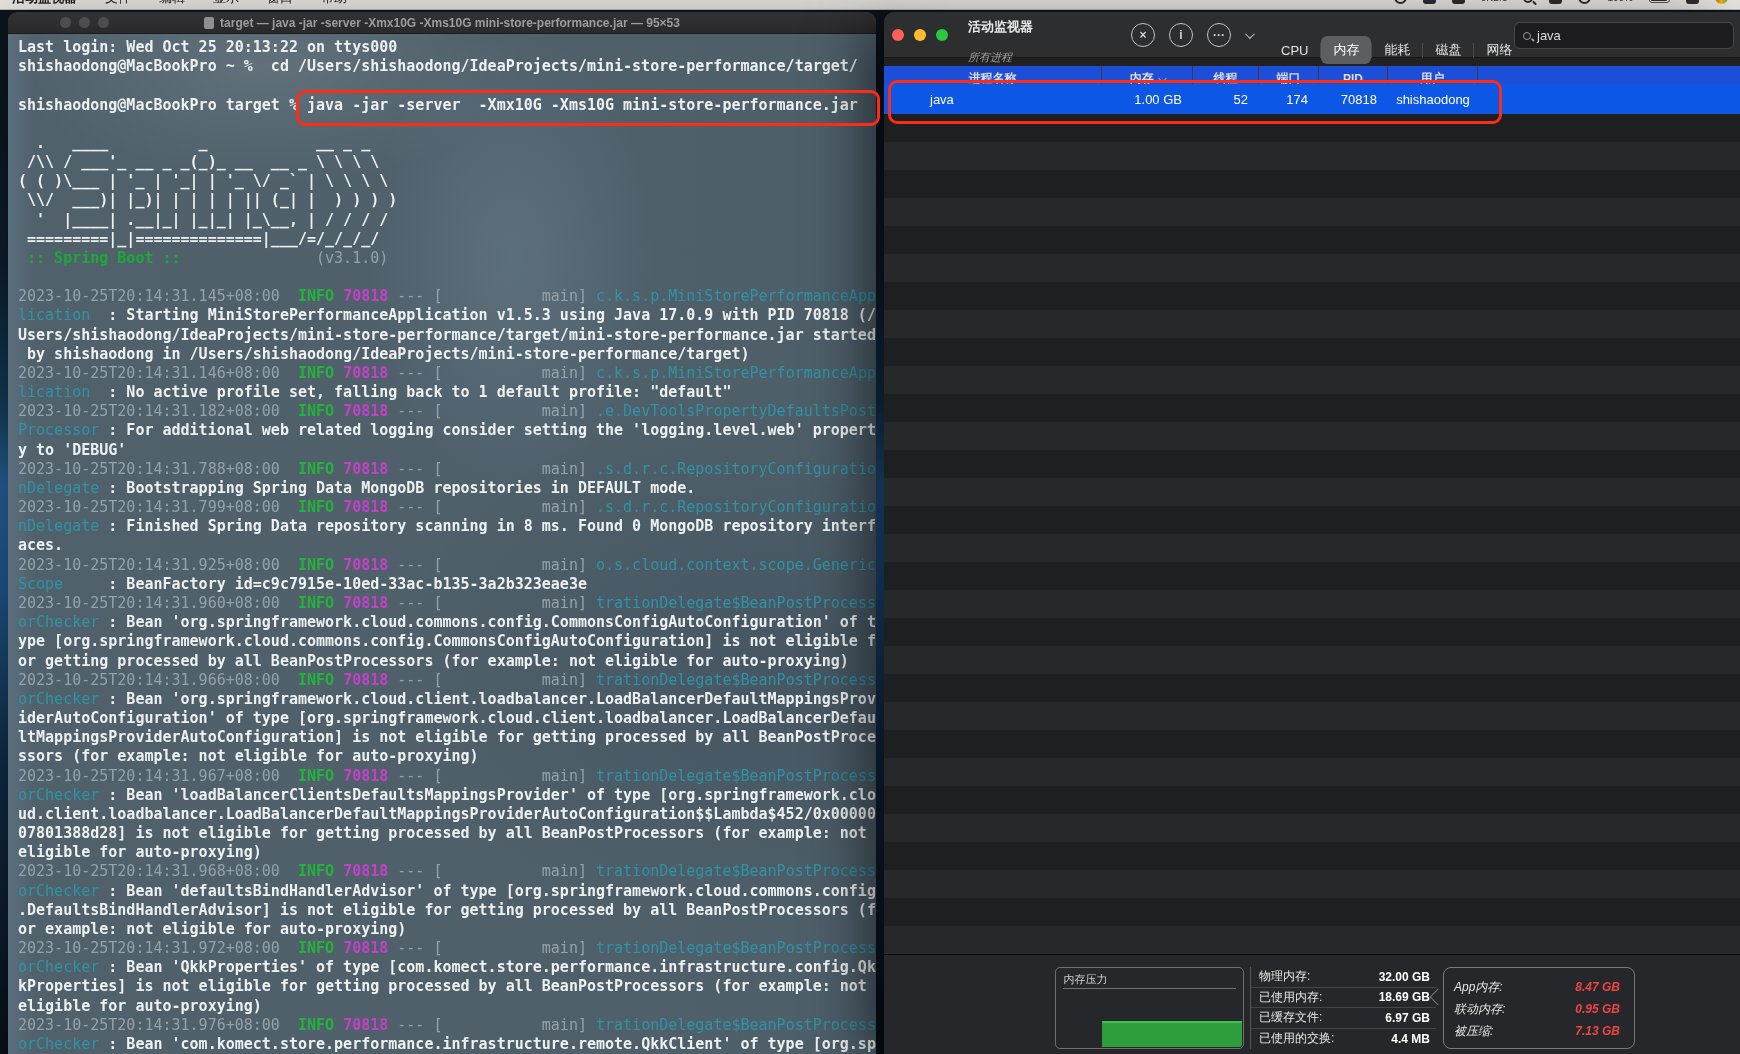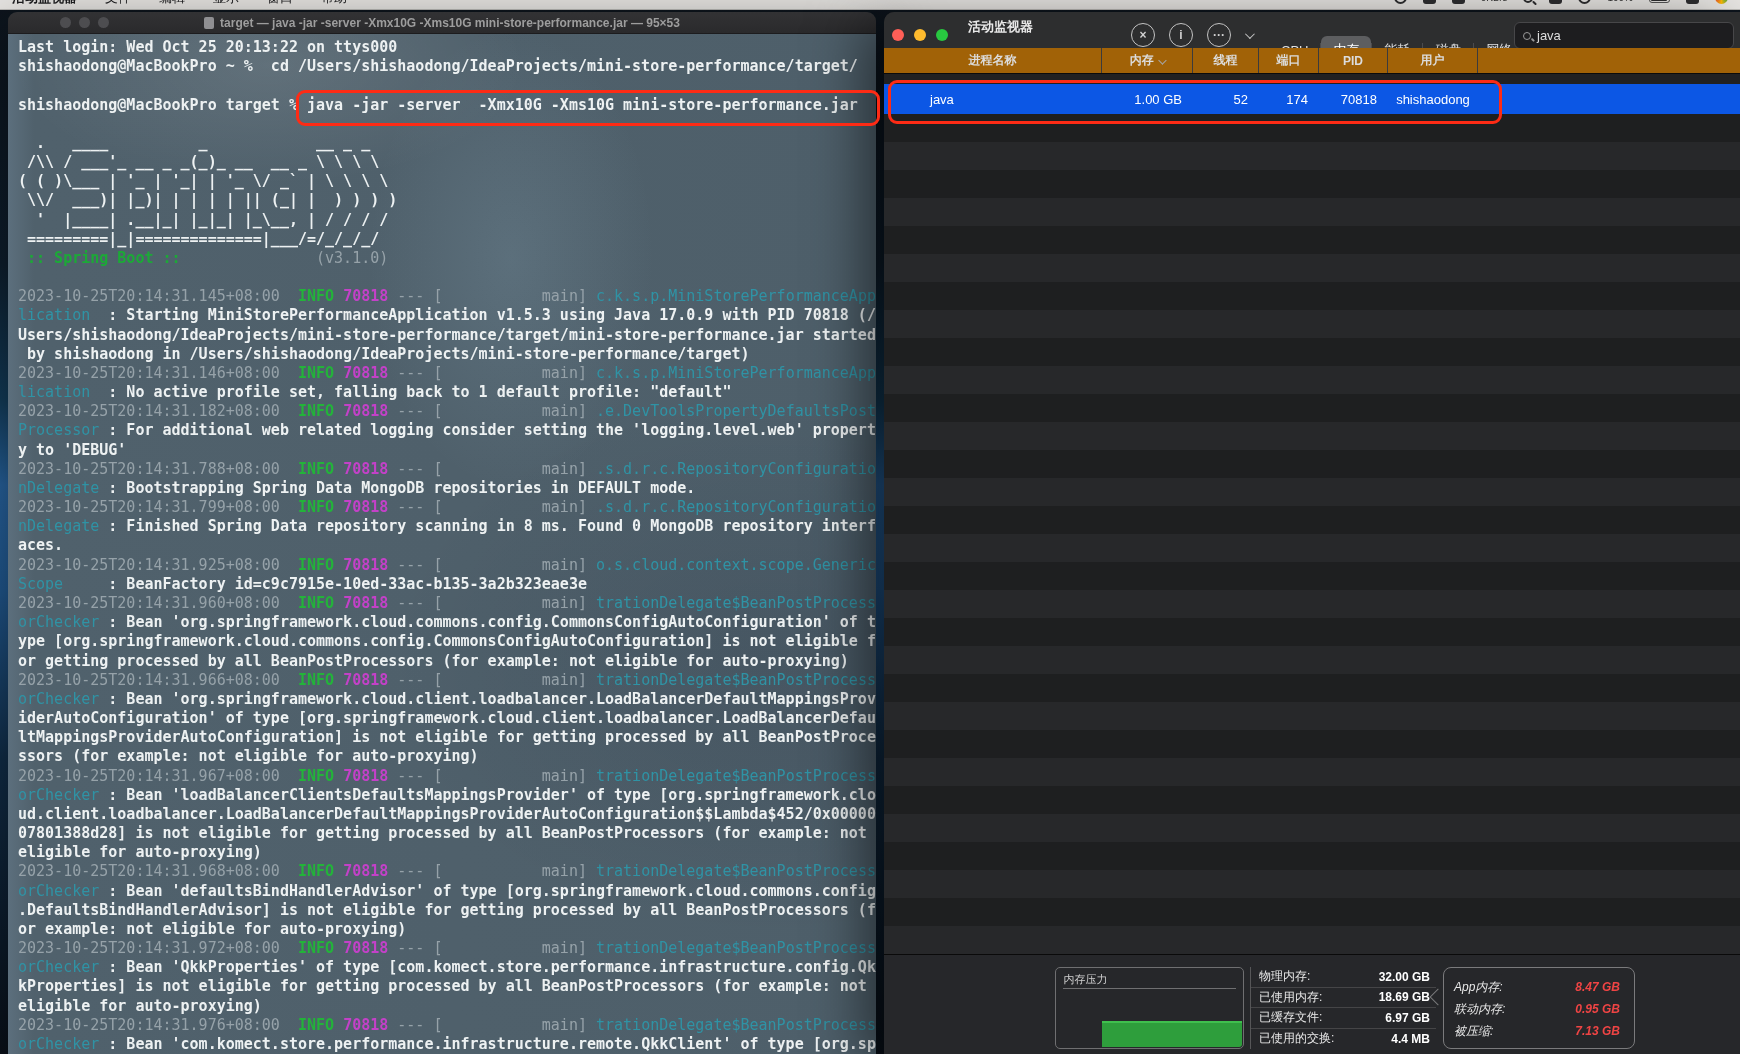--- a/index.html
+++ b/index.html
@@ -78,21 +78,21 @@
   .am-tab { font-size:13px; color:#e2e2e2; padding:5px 12px; border-radius:6px; position:relative; }
   .am-tab.sel { background:#5d5e60; color:#fff; }
   .tab-sep { width:1px; height:15px; background:#4b4b4d; }
   .am-search { position:absolute; left:630px; top:10px; width:220px; height:27px; background:#1d1d1f;
     border:1px solid #474749; border-radius:6px; display:flex; align-items:center; padding:0 8px; gap:6px; }
   .s-mag { width:8px; height:8px; border:1.6px solid #9a9a9a; border-radius:50%; position:relative; flex:none; }
   .s-mag::after { content:""; position:absolute; left:6.5px; top:6.5px; width:4px; height:1.7px; background:#9a9a9a;
     transform:rotate(45deg); border-radius:1px; }
   .am-search .sval { font-size:13px; color:#dedede; }
 
-  .am-thead { position:absolute; left:0; top:36px; width:100%; height:26px; background:#a16207;
+  .am-thead { position:absolute; left:0; top:54px; width:100%; height:26px; background:#1d4ed8;
     border-bottom:1px solid #0b0b0b; display:flex; }
   .th { display:flex; align-items:center; justify-content:center; font-size:12px; font-weight:700;
     color:#dcdcdc; border-right:1px solid #3b3b3d; gap:5px; }
   .schev { display:inline-block; width:5.5px; height:5.5px; border-right:1.6px solid #a5a5a5;
     border-bottom:1.6px solid #a5a5a5; transform:rotate(45deg) translateY(-1px); }
   .c0{width:218px;} .c1{width:91px;} .c2{width:66px;} .c3{width:60px;} .c4{width:69px;} .c5{width:90px;} .c6{flex:1;border-right:none;}
   .am-row { position:absolute; left:0; top:72px; width:100%; height:30px; background:#0c57e5; display:flex;
     align-items:center; font-size:13px; color:#fff; }
   .am-row .cell { display:flex; align-items:center; height:100%; }
   .cell.name { width:218px; padding-left:46px; }

